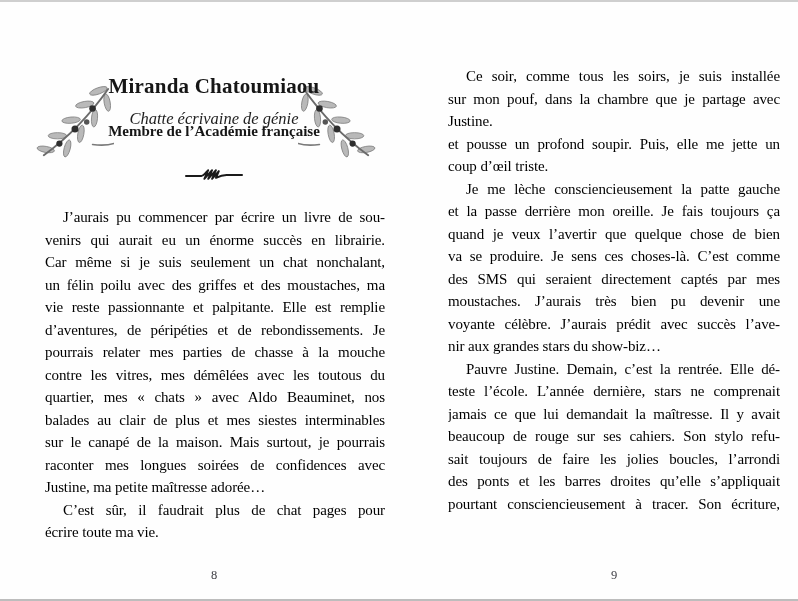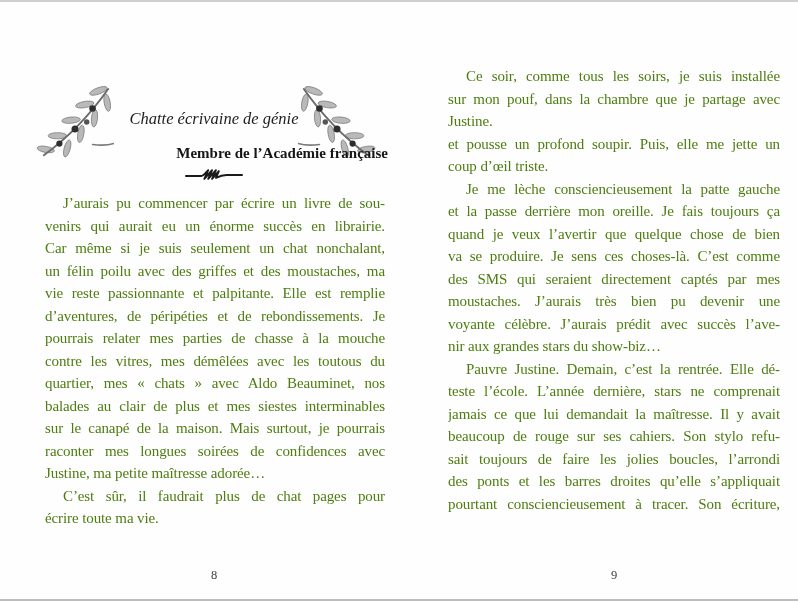--- a/index.html
+++ b/index.html
@@ -19,32 +19,32 @@
   
   .hdr-title{
     position:absolute;top:74px;left:0;width:100%;text-align:center;
     font-size:21px;font-weight:bold;letter-spacing:.2px;color:#161616;
   }
   .hdr-subtitle{
     position:absolute;top:109px;left:0;width:100%;text-align:center;
     font-size:16.5px;font-style:italic;color:#1e1e1e;
   }
   .hdr-affiliation{
-    position:absolute;top:145px;left:0;width:100%;text-align:right;
+    position:absolute;top:123px;left:0;width:100%;text-align:center;
     font-size:15px;font-weight:bold;color:#161616;
   }
   .branch{position:absolute;top:83px;width:78px;height:86px;}
   .branch.left{left:-4px;}
   .branch.right{right:12px;transform:scaleX(-1);}
   .divider{position:absolute;top:168px;left:0;width:100%;text-align:center;}
   .divider svg{display:inline-block;}
 
   
-  .body-text{position:absolute;font-size:15px;letter-spacing:-.1px;color:#4d7c0f;}
-  #page-left  .body-text{top:192px;left:5px;width:340px;}
+  .body-text{position:absolute;font-size:15px;letter-spacing:-.1px;color:#000000;}
+  #page-left  .body-text{top:206px;left:5px;width:340px;}
   #page-right .body-text{top:65px;left:2px;width:332px;}
   .ln{
     height:22.5px;line-height:22.5px;overflow:hidden;
     text-align:justify;text-align-last:justify;white-space:normal;
   }
   .ln.end{text-align-last:left;}
   .ln.ind{text-indent:18px;}
 
   .pagenum{
     position:absolute;top:568px;left:0;width:100%;text-align:center;
@@ -100,20 +100,21 @@
         <path d="M58,63 C66,64 73,64 80,62" fill="none" stroke="#7a7a7a" stroke-width="1.6" stroke-linecap="round"></path>
         <g fill="#2e2e2e">
           <circle cx="58" cy="26" r="3.4"></circle>
           <circle cx="40" cy="47" r="3.6"></circle>
           <circle cx="24" cy="62" r="3.2"></circle>
         </g>
         <circle cx="52" cy="40" r="2.8" fill="#555555"></circle>
       </svg>
     </span>
 
+    <div class="hdr-title">Miranda Chatoumiaou</div>
     <div class="hdr-subtitle">Chatte écrivaine de génie</div>
     <div class="hdr-affiliation">Membre de l’Académie française</div>
 
     <div class="divider">
       <svg width="58" height="14" viewBox="0 0 60 14">
         <path d="M1,8 H17 C19,8 21,5 24,2 L20,11 L28,2 L24,11 L32,2 L28,11 L35,3 L32,10 C36,8 39,7 43,7 H59" fill="none" stroke="#1a1a1a" stroke-width="2" stroke-linecap="round" stroke-linejoin="round"></path>
       </svg>
     </div>
 
     <div class="body-text">

